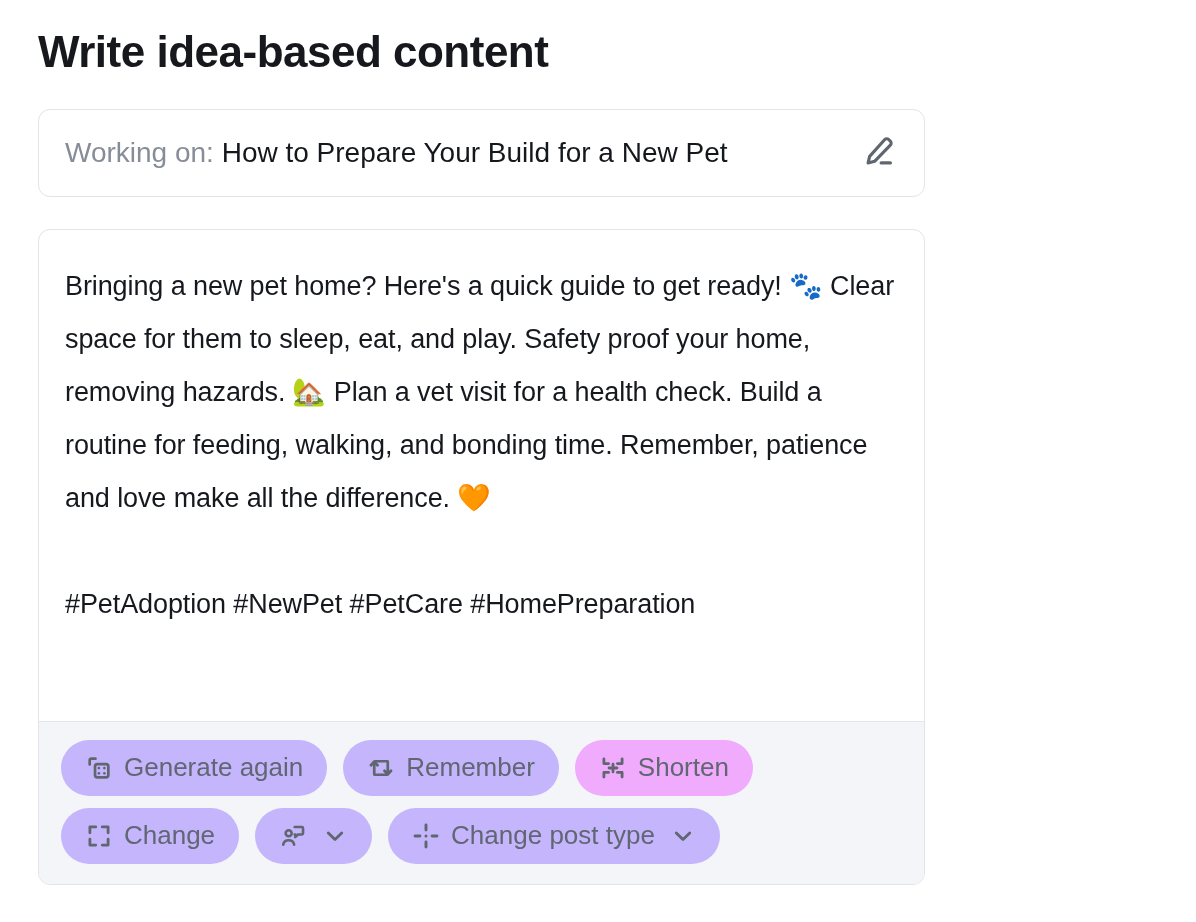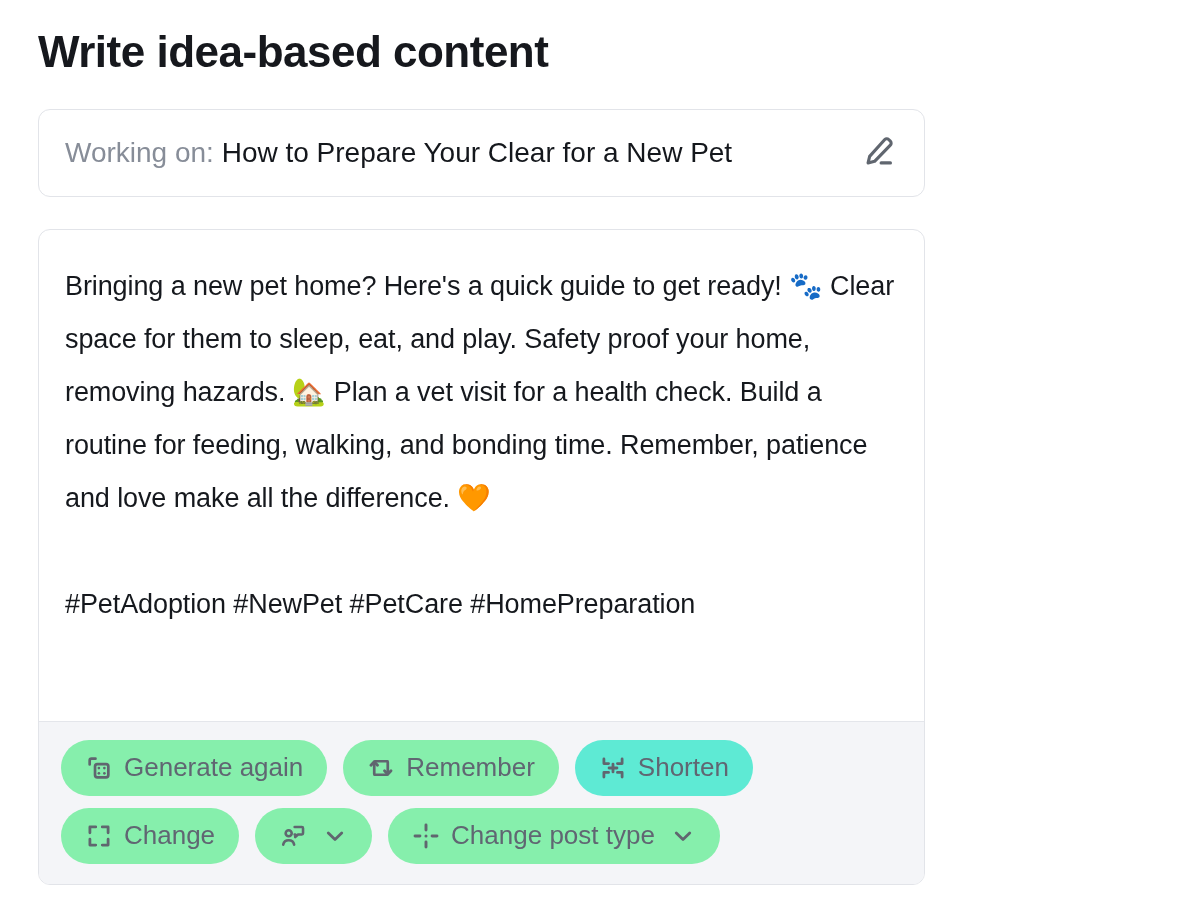--- a/index.html
+++ b/index.html
@@ -110,30 +110,30 @@
     align-content: flex-start;
   }
   .chip {
     display: inline-flex;
     align-items: center;
     gap: 11px;
     height: 56px;
     padding: 0 24px;
     border: none;
     border-radius: 28px;
-    background: #86efac;
+    background: #c4b5fd;
     color: #606672;
     font-family: "Liberation Sans", sans-serif;
     font-size: 26px;
     line-height: 1;
     cursor: pointer;
     white-space: nowrap;
   }
   .chip.hovered {
-    background: #5eead4;
+    background: #f0abfc;
   }
   .chip .label {
     position: relative;
     top: -1px;
   }
   .chip svg {
     display: block;
     flex: 0 0 auto;
   }
   .chip .chev {
@@ -153,21 +153,21 @@
 </head>
 <body>
 
 <div class="page">
 
   <h1 class="page-title">Write idea-based content</h1>
 
   <div class="working-bar">
     <div class="working-text">
       <span class="working-label">Working on:</span>
-      <span class="working-value">How to Prepare Your Clear for a New Pet</span>
+      <span class="working-value">How to Prepare Your Build for a New Pet</span>
     </div>
     <button class="edit-btn">
       <span>
         <svg width="34" height="34" viewBox="0 0 24 24" aria-hidden="true">
           <path class="icon-stroke" style="stroke-width:2.2" d="M16.8 3.9a1.9 1.9 0 0 1 2.7 0l1.2 1.2a1.9 1.9 0 0 1 0 2.7L9.6 19.3 5 20.4l1.1-4.6z"></path>
           <path class="icon-stroke" style="stroke-width:2.2" d="M14.2 20.4h6.6"></path>
         </svg>
       </span>
     </button>
   </div>

